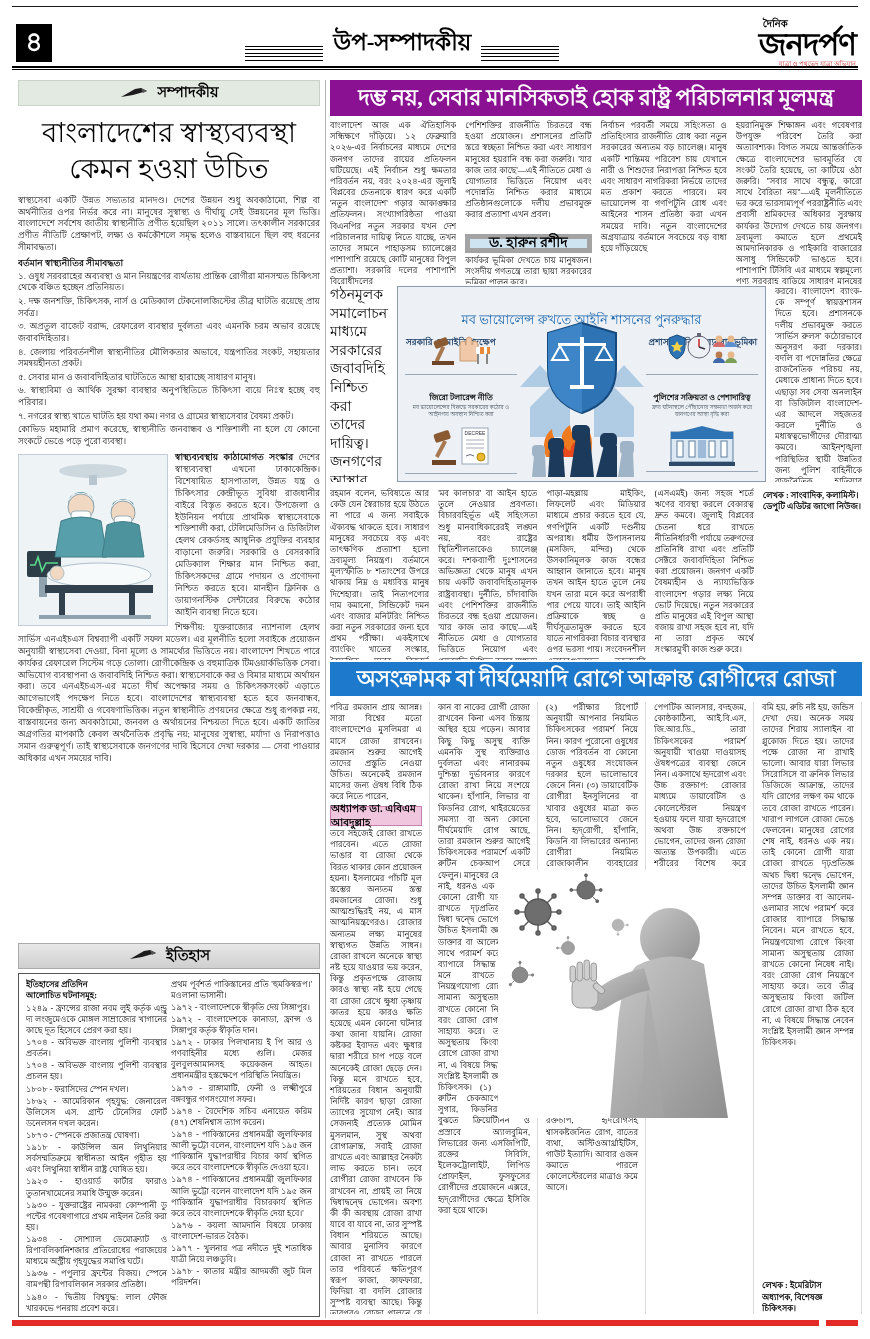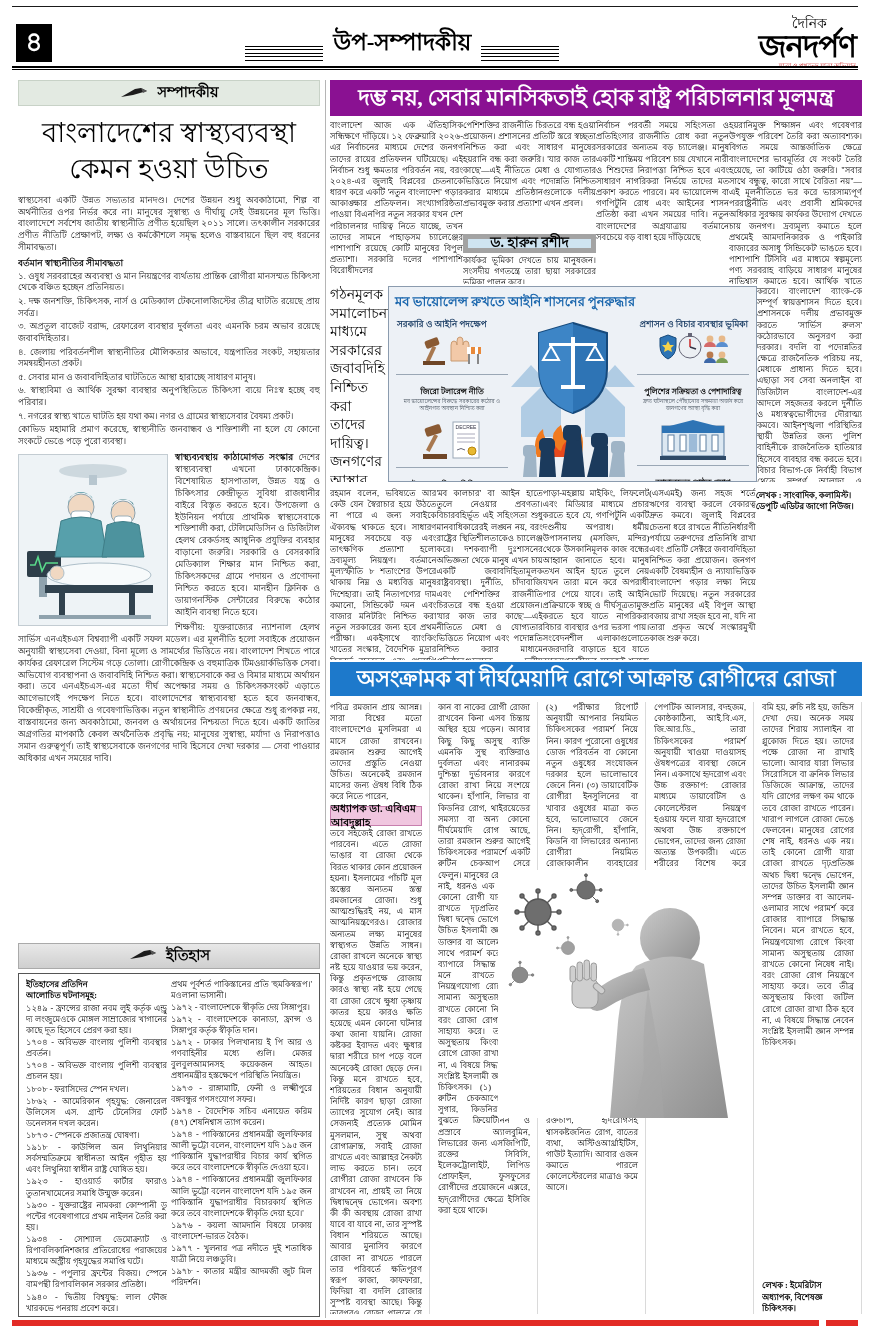--- a/index.html
+++ b/index.html
@@ -8,21 +8,21 @@
   .jt{text-align:justify;text-justify:inter-word}
   
   .topline{position:absolute;top:6px;left:12px;right:12px;border-top:1.5px solid #1a1a1a}
   .header{position:absolute;top:22px;left:16px;right:14px;height:42px;display:flex;align-items:center}
   .pagenum{width:36px;height:38px;background:#000;color:#fff;font-size:27px;font-weight:bold;display:flex;align-items:center;justify-content:center}
   .dateline{font-size:11.5px;margin-left:12px;white-space:nowrap;font-weight:bold;color:#111}
   .center-wrap{display:flex;align-items:flex-end;gap:10px;margin:0 auto}
   .rulestack{width:78px;height:17px;background:repeating-linear-gradient(to bottom,#000 0 1px,transparent 1px 3.4px)}
   .uptitle{font-size:23px;font-weight:bold;white-space:nowrap}
   .logo-wrap{text-align:right;line-height:1;margin-left:6px}
-  .brand-prefix{font-size:14px;font-weight:normal;text-align:center;margin-left:4px}
+  .brand-prefix{font-size:10px;font-weight:bold;text-align:left;margin-left:4px}
   .brand{font-size:31px;font-weight:bold;letter-spacing:-1px}
   .tagline{font-size:6.5px;color:#c41a1a;margin-top:1px}
   .header-rule{position:absolute;top:66px;left:12px;right:12px;height:4px;border-top:2.5px solid #000;border-bottom:1px solid #000}
   .vsep{position:absolute;left:325px;top:80px;height:1238px;border-left:1px solid #b5b5b5}
   
   .leftcol{position:absolute;left:18px;top:80px;width:302px}
   .secbar{height:26px;background:#e3eae2;border:1px solid #c8d2c7;display:flex;align-items:center;justify-content:center;gap:8px;font-size:14.5px;font-weight:bold}
   .secbar.gray{background:linear-gradient(#e8e8e8,#cfcfcf);border-color:#aaa}
   .ed-headline{font-size:27.5px;font-weight:normal;text-align:center;line-height:1.32;margin:9px 0 7px}
   .ed-body{height:742px;overflow:hidden;font-size:8.7px;line-height:1.37;color:#101010}
@@ -30,37 +30,37 @@
   .ed-li{margin-bottom:1.5px}
   .ed-img{float:left;width:150px;height:172px;margin:3px 7px 2px 0;border:1px solid #c3ccd2;background:#eef3f5}
   .hist-box{margin-top:4px;border:1px solid #555;height:344px;overflow:hidden;padding:5px 7px;display:flex;gap:4px}
   .hist-col{flex:1 1 0;font-size:8.3px;line-height:1.34;overflow:hidden}
   .hist-head{font-weight:bold}
   .hist-item{margin-bottom:1px;text-align:justify}
   
   .rightcol{position:absolute;left:330px;top:80px;width:532px}
   .m-head{height:36px;background:#8a1192;color:#fff;font-weight:bold;font-size:22px;display:flex;align-items:center;justify-content:center;white-space:nowrap;overflow:hidden;letter-spacing:-.3px}
   .h-head{height:34px;background:#1d79cb;color:#fff;font-weight:bold;font-size:22px;display:flex;align-items:center;justify-content:center;white-space:nowrap;overflow:hidden;letter-spacing:-.3px;margin-top:2px}
-  .band{display:flex;}
+  .band{display:flex;gap:9px}
   .band1{margin-top:4px;height:164px}
   .band2{margin-top:2px;height:196px}
   .band3{margin-top:6px;height:172px}
   .col{flex:1 1 0;overflow:hidden;font-size:8.4px;line-height:1.33}
   .colfix{overflow:hidden;font-size:14px;line-height:1.33}
   .byline1{height:19px;margin:2px 0;background:#cfe4f1;border:5px solid #a3a3a3;display:flex;align-items:center;justify-content:center;font-weight:bold;font-size:14px}
   .byline2{height:20px;margin:2px 0;background:#f0c6df;border:1px solid #c87fae;display:flex;align-items:center;justify-content:center;font-weight:bold;font-size:10.5px}
   .credit{font-weight:bold;margin-top:2px}
   
   .ig{width:369px;flex:0 0 369px;border:1px solid #8b9bae;background:#edf1f6;position:relative;padding:3px 6px;overflow:hidden}
-  .ig-title{font-size:13px;font-weight:bold;color:#1a66ad;margin-top:2px}
+  .ig-title{text-align:center;font-size:13px;font-weight:normal;color:#1a66ad;margin-top:20px}
   .ig-heads{display:flex;justify-content:space-between;font-size:8.8px;font-weight:bold;color:#1d3f66;margin-top:4px;padding:0 2px}
   .ig-side{position:absolute;width:112px;top:44px}
   .ig-side.l{left:7px}.ig-side.r{right:7px}
   .ig-item{margin-bottom:8px;text-align:center}
-  .ig-label{font-size:7.8px;font-weight:bold;border-top:1px solid #9aa7b5;padding-top:10px;margin-top:1px}
+  .ig-label{font-size:7.8px;font-weight:bold;border-top:1px solid #9aa7b5;padding-top:16px;margin-top:1px}
   .ig-sub{font-size:5.6px;color:#45505c;line-height:1.25}
   .ig-center{position:absolute;left:50%;top:30px;transform:translateX(-50%)}
   
   .h-body{position:relative;display:flex;gap:8px;height:612px;margin-top:6px}
   .h-col{flex:1 1 0;overflow:hidden;font-size:8.4px;line-height:1.33;border-right:1px solid #dadada;padding-right:7px;display:flex;flex-direction:column}
   .h-col:last-child{border-right:none;padding-right:0}
   .h-t1{height:102px;overflow:hidden}
   .h-rest{flex:1 1 0;overflow:hidden}
   .man-img{position:absolute;left:168px;top:168px;width:250px;height:248px;background:#fff;z-index:3}
   

